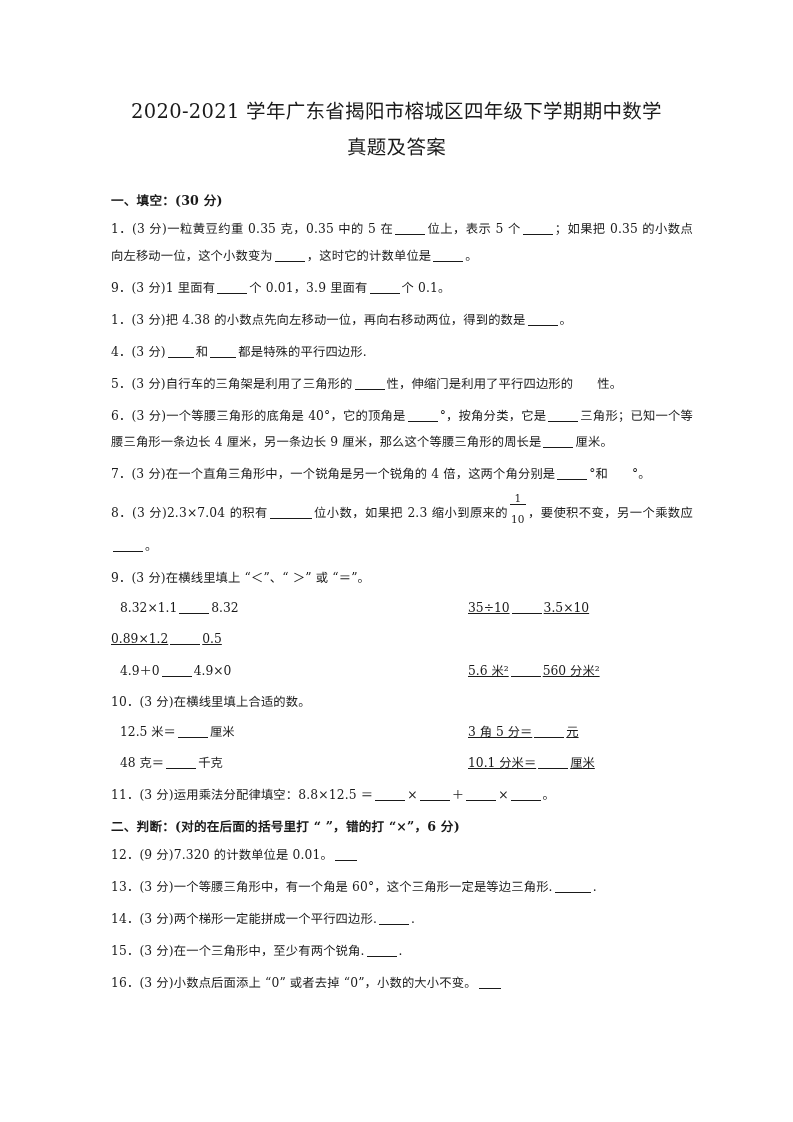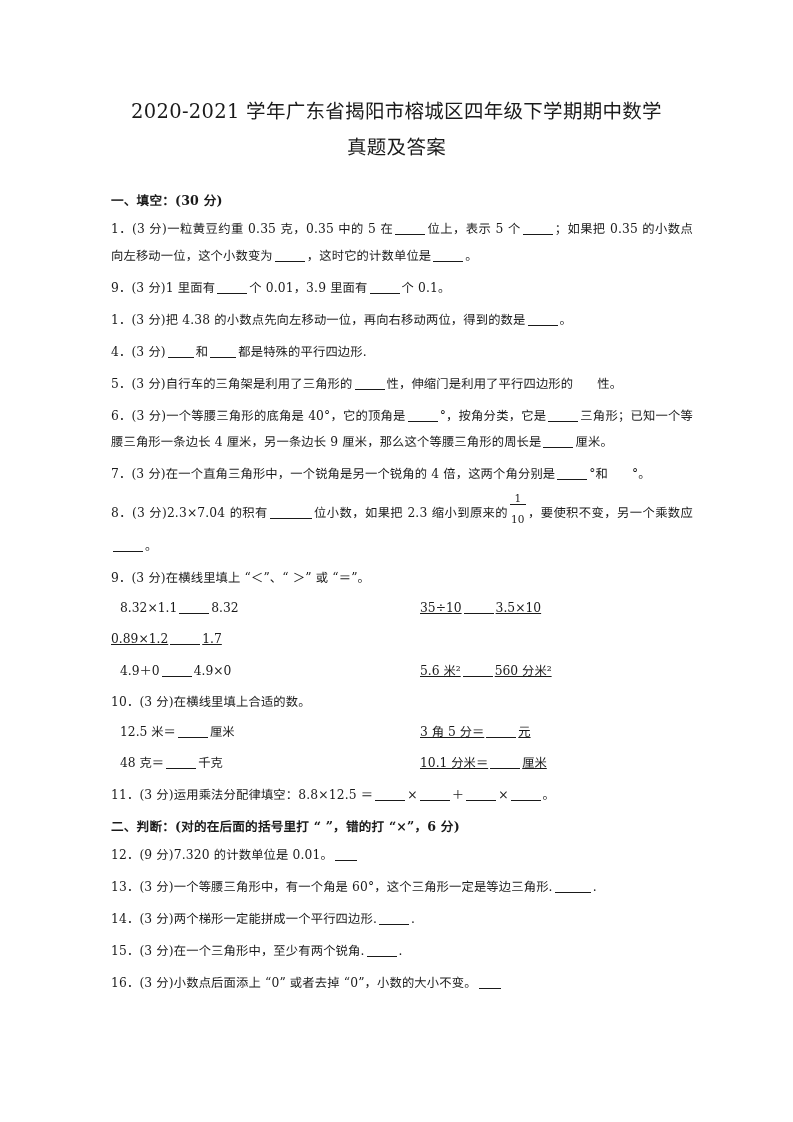--- a/index.html
+++ b/index.html
@@ -75,20 +75,21 @@
     line-height: 1.02;
     margin: 0 2px;
   }
   .frac .num { display: block; padding: 0 1px; }
   .frac .den { display: block; border-top: 1.1px solid #1a1a1a; padding: 9px 1px; }
   .cols {
     display: flex;
     font-size: 12.3px;
     line-height: 26.5px;
     margin: 0 0 5px 0;
+    gap: 48px;
   }
   .cols .c1 { width: 300px; flex: 0 0 300px; padding-left: 9px; }
   .cols .c2 { flex: 1; text-decoration: underline; }
   .nb { white-space: nowrap; }
 </style>
 </head>
 <body>
 
 <div class="page">
 
@@ -135,21 +136,21 @@
 
     <p class="q tight">
       <span>9．(3 分)</span><span>在横线里填上 “＜”、“ ＞” 或 “＝”。</span>
     </p>
 
     <div class="cols">
       <div class="c1"><span class="nb">8.32×1.1</span><span class="blank"></span><span class="nb">8.32</span></div>
       <div class="c2"><span class="nb">35÷10</span><span class="blank"></span><span class="nb">3.5×10</span></div>
     </div>
     <div class="cols">
-      <div class="c2"><span class="nb">0.89×1.2</span><span class="blank"></span><span class="nb">1.7</span></div>
+      <div class="c2"><span class="nb">0.89×1.2</span><span class="blank"></span><span class="nb">0.5</span></div>
     </div>
     <div class="cols">
       <div class="c1"><span class="nb">4.9＋0</span><span class="blank"></span><span class="nb">4.9×0</span></div>
       <div class="c2"><span class="nb">5.6 米²</span><span class="blank"></span><span class="nb">560 分米²</span></div>
     </div>
 
     <p class="q tight">
       <span>10．(3 分)</span><span>在横线里填上合适的数。</span>
     </p>
 

